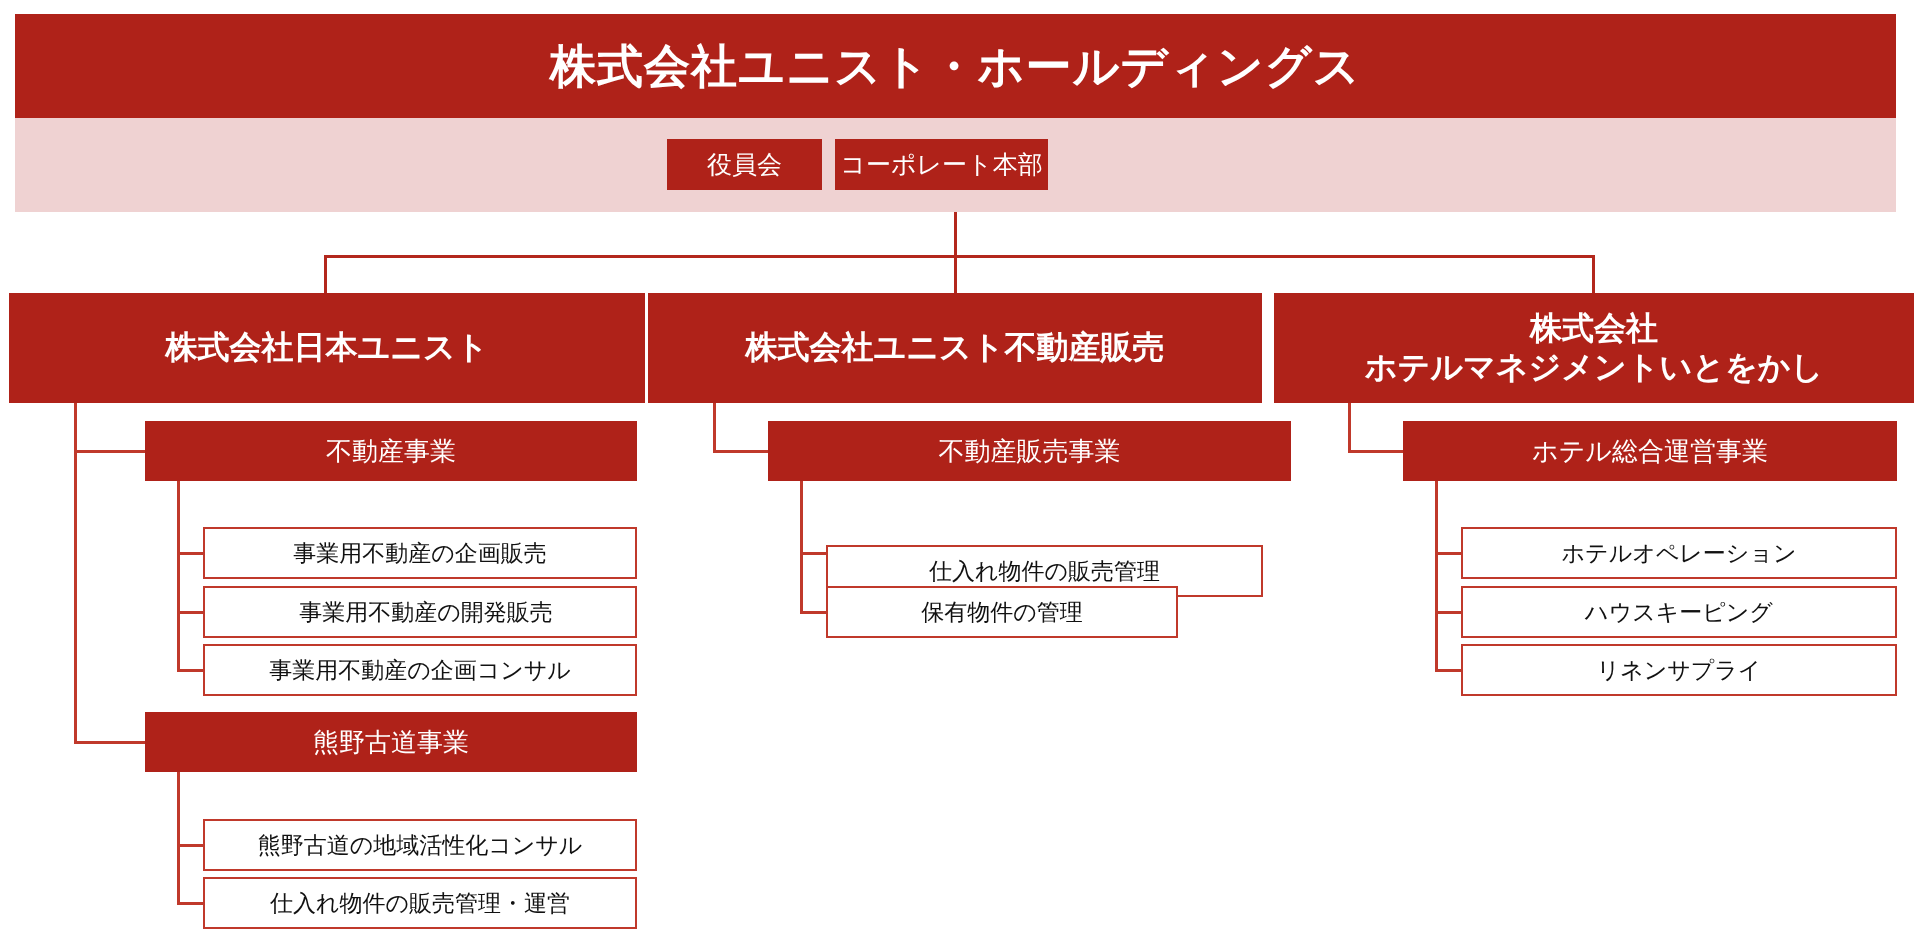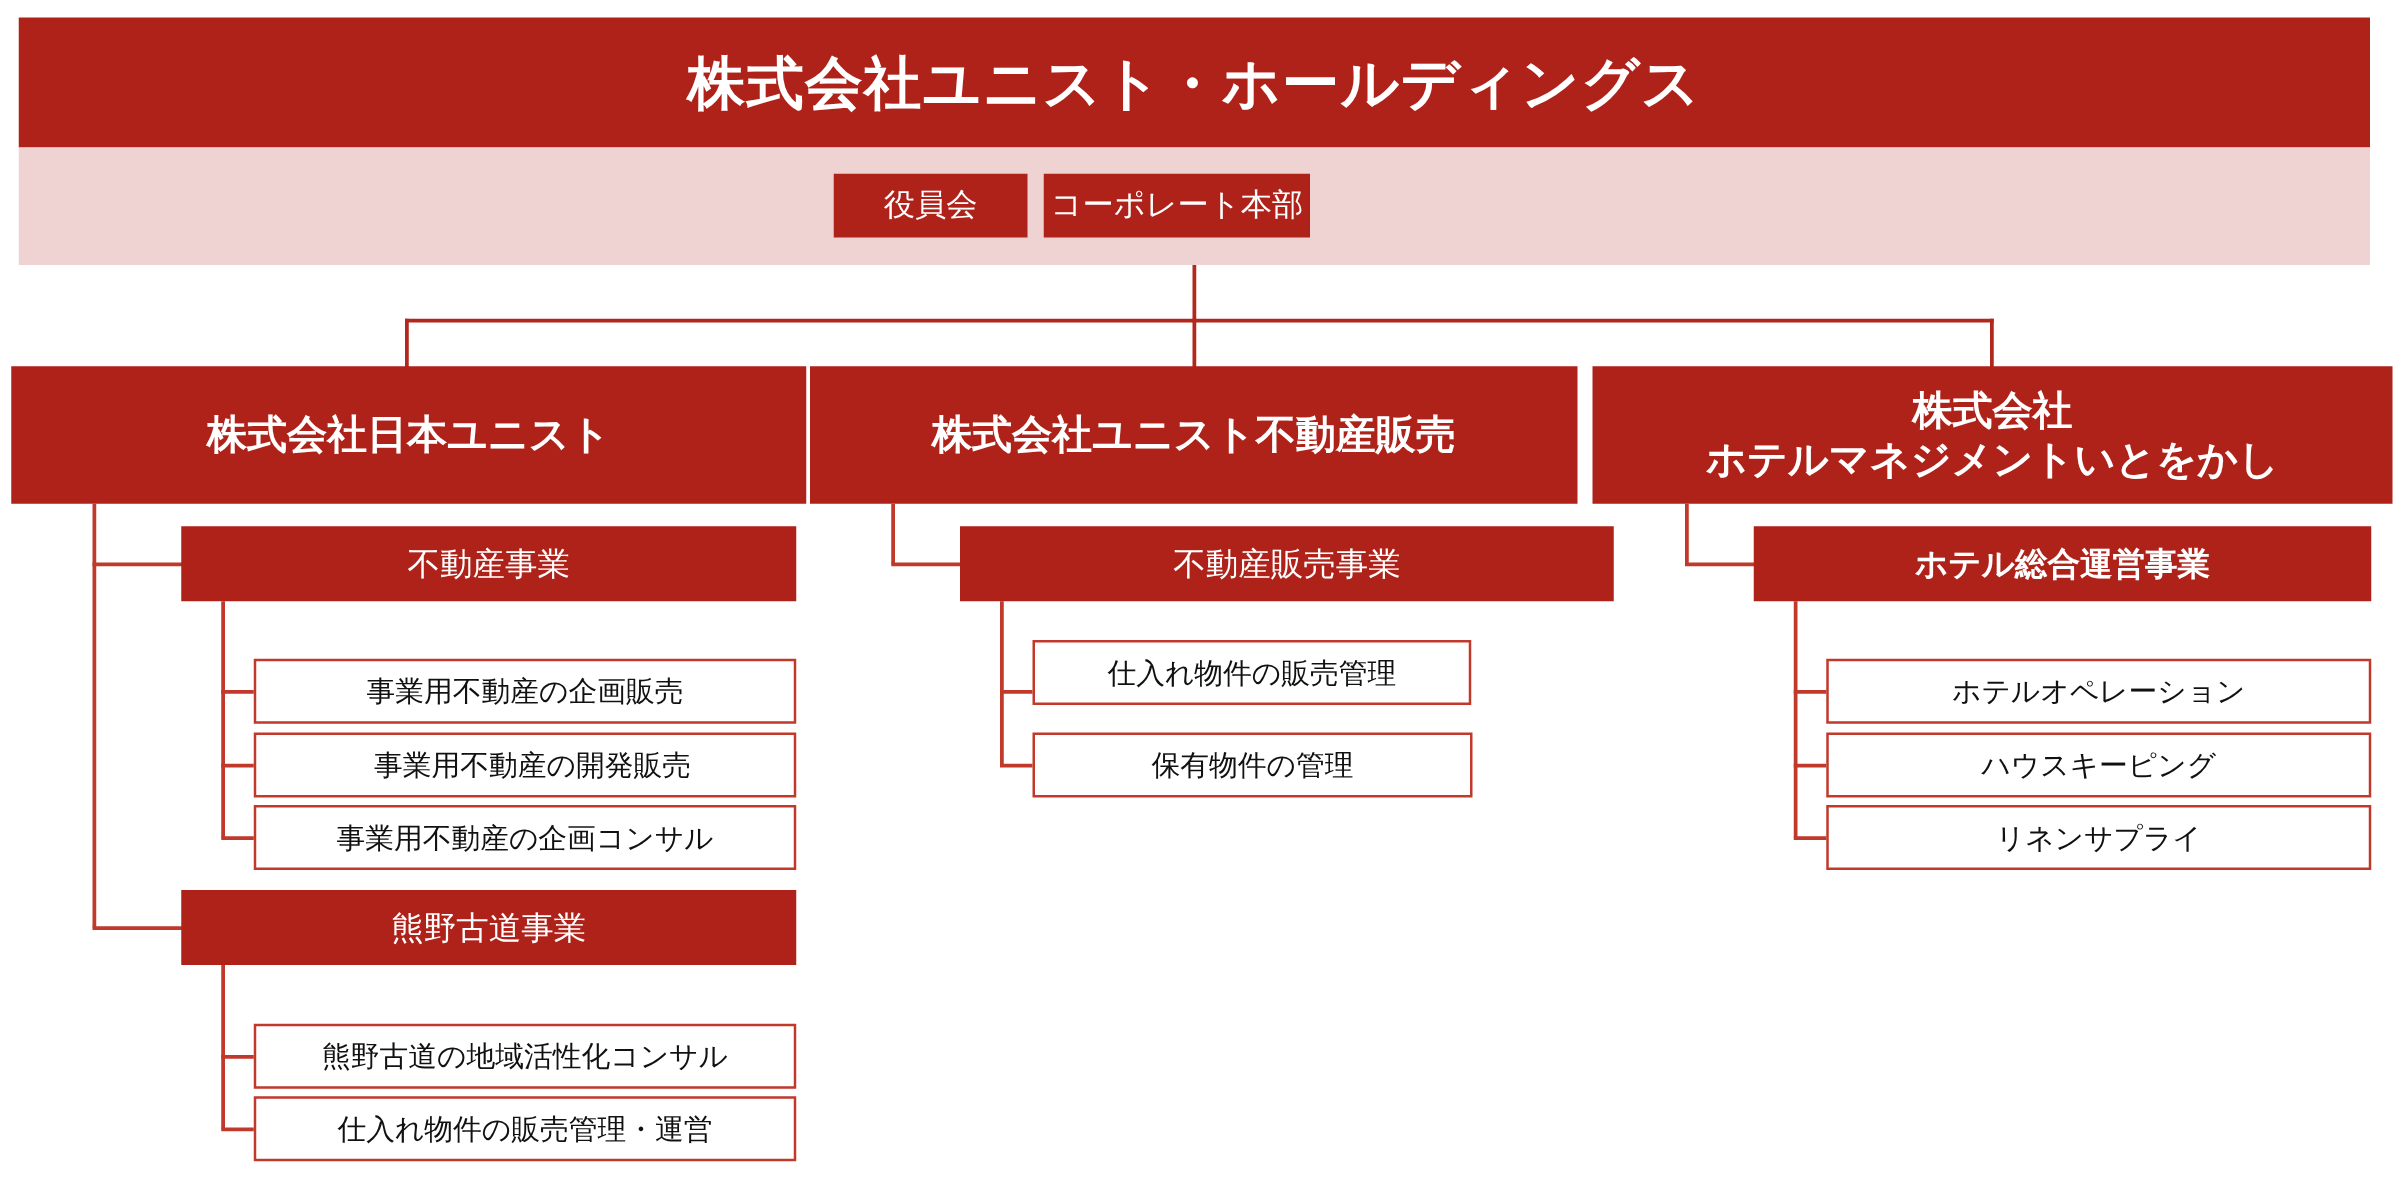--- a/index.html
+++ b/index.html
@@ -122,40 +122,40 @@
   <div class="vline-thin" style="left:713px;top:403px;height:48px;"></div>
   <div class="hline-thin" style="left:713px;top:450px;width:60px;"></div>
 
   <div class="division" style="left:768px;top:421px;width:523px;">
     <span>不動産販売事業</span>
   </div>
 
   <div class="vline-thin" style="left:800px;top:481px;height:131px;"></div>
 
   <div class="hline-thin" style="left:800px;top:552px;width:29px;"></div>
-  <div class="leaf" style="left:826px;top:512px;width:351px;">
+  <div class="leaf" style="left:826px;top:545px;width:437px;">
     <span>仕入れ物件の販売管理</span>
   </div>
 
   <div class="hline-thin" style="left:800px;top:611px;width:29px;"></div>
   <div class="leaf" style="left:826px;top:586px;width:352px;">
     <span>保有物件の管理</span>
   </div>
 
   <div class="company" style="left:1274px;width:640px;">
     <span>
       <span>株式会社</span><br>
       <span>ホテルマネジメントいとをかし</span>
     </span>
   </div>
 
   <div class="vline-thin" style="left:1348px;top:403px;height:48px;"></div>
   <div class="hline-thin" style="left:1348px;top:450px;width:62px;"></div>
 
-  <div class="division" style="left:1403px;top:421px;width:494px;font-weight:bold;">
+  <div class="division" style="left:1403px;top:421px;width:494px;">
     <span>ホテル総合運営事業</span>
   </div>
 
   <div class="vline-thin" style="left:1435px;top:481px;height:189px;"></div>
 
   <div class="hline-thin" style="left:1435px;top:552px;width:29px;"></div>
   <div class="leaf" style="left:1461px;top:527px;width:436px;">
     <span>ホテルオペレーション</span>
   </div>
 

